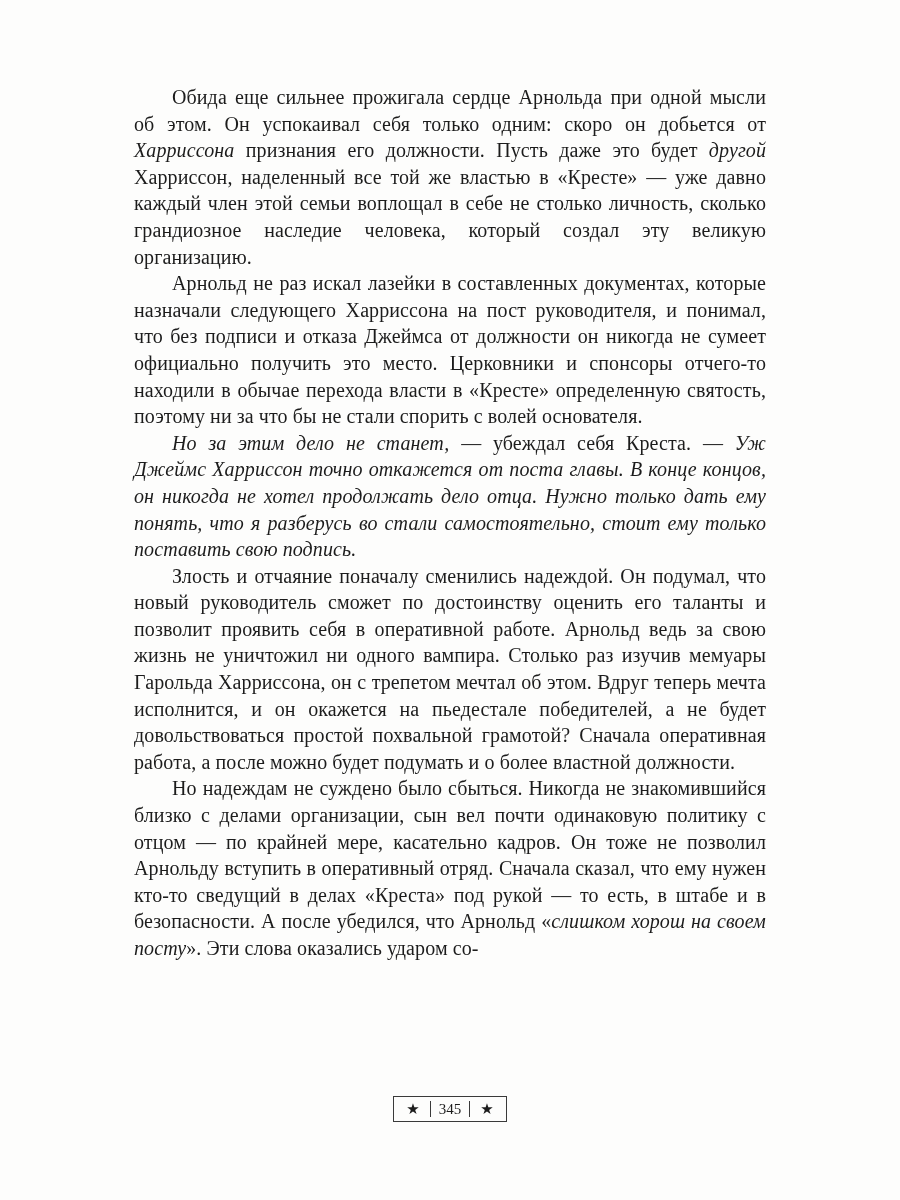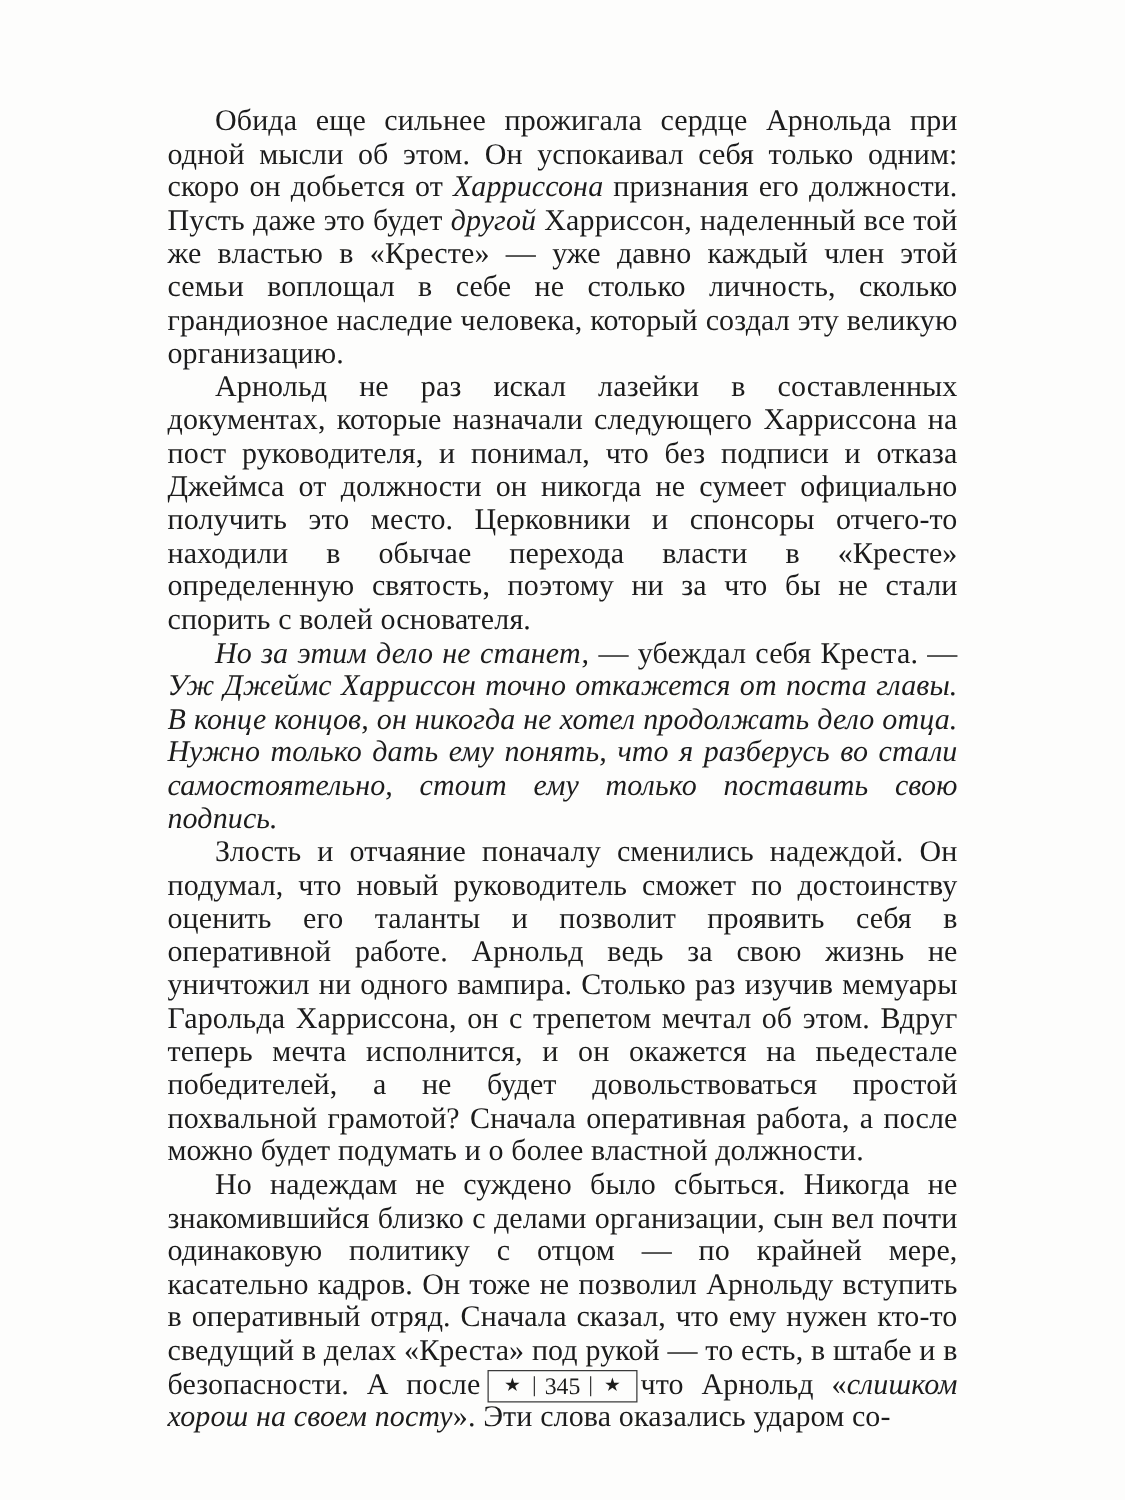--- a/index.html
+++ b/index.html
@@ -14,21 +14,21 @@
     background: #fdfdfc;
     overflow: hidden;
     font-family: "Liberation Serif", "DejaVu Serif", serif;
     color: #1c1c1c;
   }
   .text-block {
     position: absolute;
     left: 134px;
     top: 84px;
     width: 632px;
-    font-size: 24px;
+    font-size: 20px;
     line-height: 26.6px;
     text-align: justify;
     letter-spacing: 0.1px;
   }
   .text-block p {
     margin: 0;
     padding: 0;
     text-indent: 38px;
   }
   .text-block .italic {
@@ -57,21 +57,21 @@
     color: #1c1c1c;
     padding: 0 4px;
   }
   .page-number-box .sep {
     width: 1px;
     height: 16px;
     background: #3a3a3a;
     margin: 0 6px;
   }
   .page-number-box .pagenum {
-    font-size: 19px;
+    font-size: 15px;
     line-height: 1;
     color: #1c1c1c;
     padding: 0 2px;
   }
 </style>
 </head>
 <body>
 
 <div class="page">
 

